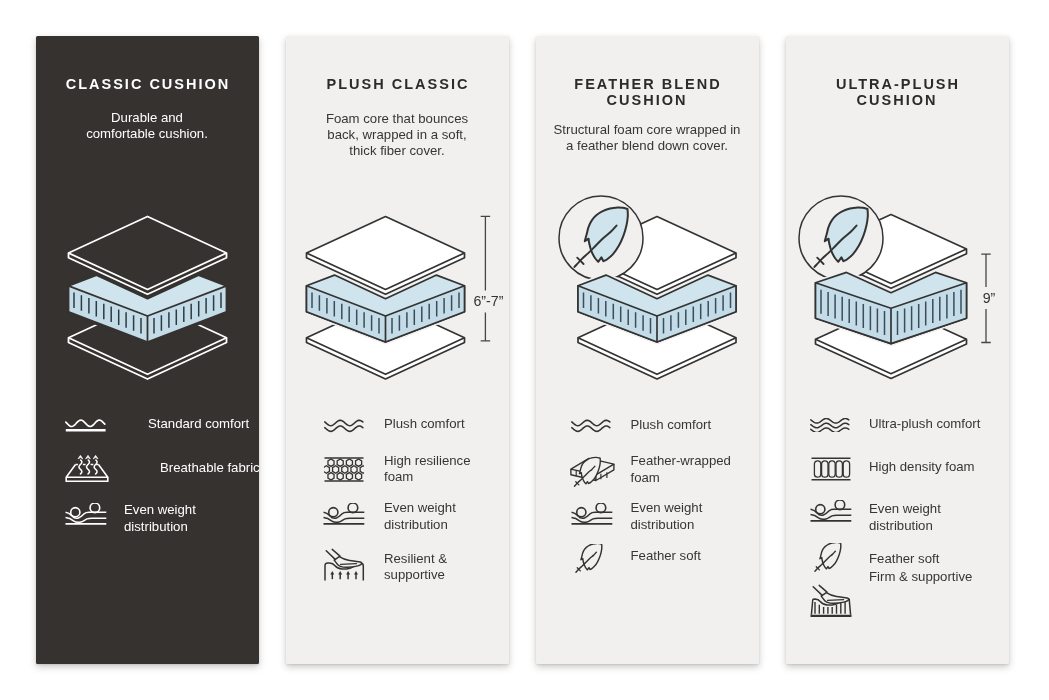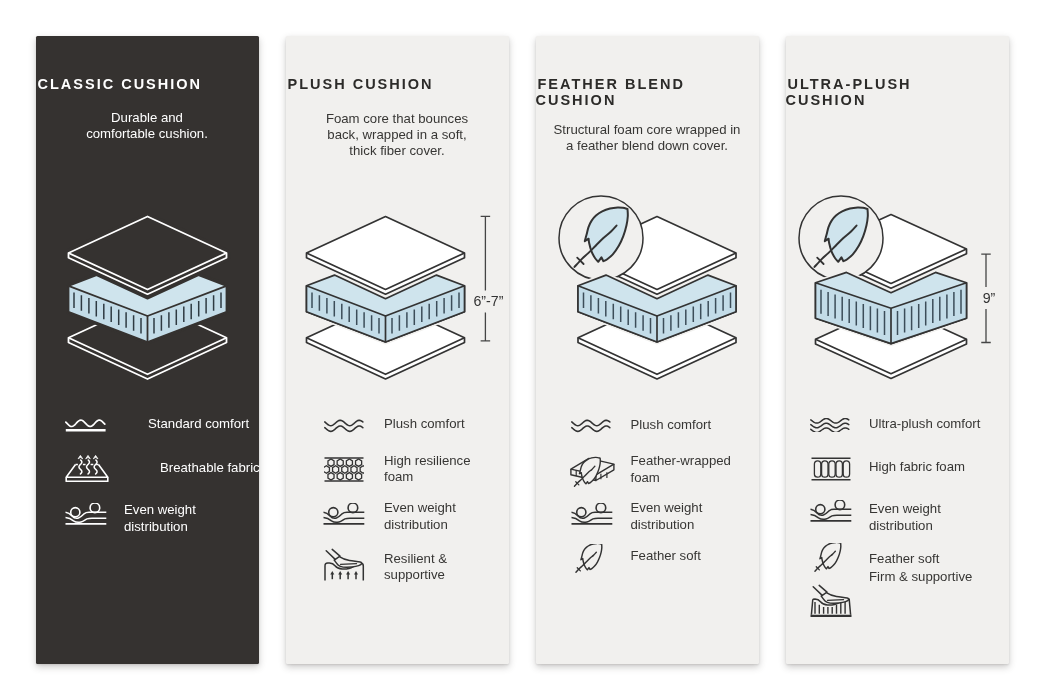--- a/index.html
+++ b/index.html
@@ -1,21 +1,21 @@
 <!DOCTYPE html>
 <html><head><meta charset="utf-8">
 <style>
 * { margin:0; padding:0; box-sizing:border-box; }
 html,body { width:1049px; height:700px; background:#fff; overflow:hidden;
   font-family:"Liberation Sans", sans-serif; }
 .panel { position:absolute; top:35.5px; width:223px; height:628.5px; border-radius:1.5px;
   box-shadow:0 3px 7px rgba(70,66,62,.28), 0 1px 2px rgba(70,66,62,.12); }
 .panel.dark { background:#353230; color:#fff; }
 .panel.light { background:#f1f0ee; }
-.title { position:absolute; text-align:left; font-weight:bold; font-size:14.5px;
+.title { position:absolute; text-align:center; font-weight:bold; font-size:14.5px;
   letter-spacing:2.0px; text-indent:2.0px; line-height:15.6px; }
 .desc { position:absolute; text-align:center; font-size:13.2px; line-height:16px; }
 .feat { position:absolute; font-size:13.2px; line-height:16.6px; }
 .panel.light .title { color:#2c2b29; }
 .panel.light .desc, .panel.light .feat { color:#373634; }
 .p34 .desc { line-height:15.5px; }
 </style></head><body>
 
 <div class="panel dark" style="left:35.5px">
 <div class="title" style="left:0px;top:41.6px;width:223px;">CLASSIC CUSHION</div>
@@ -54,21 +54,21 @@
 <svg style="position:absolute;left:29.8px;top:467px" width="42" height="22" viewBox="0 0 42 22">
       <circle cx="10.3" cy="9.2" r="4.6" fill="none" stroke="#fff" stroke-width="1.6"></circle>
       <circle cx="29.9" cy="4.8" r="4.8" fill="none" stroke="#fff" stroke-width="1.6"></circle>
       <path d="M0.5,9.3 C3.5,9.6 5.2,11.0 7.0,13.0 C9.0,15.2 11.5,15.6 13.5,15.0 C16.0,14.2 17.5,12.2 19.0,10.8 C20.5,9.6 22.0,9.3 24.0,9.3 L41.3,9.3" fill="none" stroke="#fff" stroke-width="1.5"></path>
       <path d="M0.5,14.6 C4.5,14.9 6.5,16.2 8.5,17.8 C10.5,19.3 13.5,19.6 16.0,19.0 C18.5,18.4 20.0,16.8 22.0,15.9 C23.5,15.3 25.0,15.2 27.0,15.2 L41.3,15.2" fill="none" stroke="#fff" stroke-width="1.5"></path>
       <path d="M0.5,20.9 H41.3" fill="none" stroke="#fff" stroke-width="1.8"></path>
     </svg>
 <div class="feat" style="left:88.5px;top:466.9px;width:130px;">Even weight<br>distribution</div>
 </div>
 <div class="panel light" style="left:285.5px">
-<div class="title" style="left:0px;top:41.6px;width:223px;">PLUSH CUSHION</div>
+<div class="title" style="left:0px;top:41.6px;width:223px;">PLUSH CLASSIC</div>
 <div class="desc" style="left:0px;top:75.8px;width:223px;">Foam core that bounces<br>back, wrapped in a soft,<br>thick fiber cover.</div>
 <svg style="position:absolute;left:0px;top:150px" width="223" height="280" viewBox="0 0 223 280">
       <g transform="translate(0,-185.5)">
         <path d="M20.5,337.3 L99.5,300.8 L178.5,337.3 L178.5,342.0 L99.5,378.5 L20.5,342.0 Z" fill="#ffffff" stroke="#333333" stroke-width="1.7" stroke-linejoin="round"></path>
 <path d="M20.5,337.3 L99.5,373.8 L178.5,337.3" fill="none" stroke="#333333" stroke-width="1.7" stroke-linejoin="round"></path>
 <path d="M20.5,252.5 L99.5,216.0 L178.5,252.5 L178.5,257.2 L99.5,293.7 L20.5,257.2 Z" fill="#f1f0ee" stroke="#f1f0ee" stroke-width="8" stroke-linejoin="round"></path>
 <path d="M20.5,252.5 L99.5,216.0 L178.5,252.5 L178.5,257.2 L99.5,293.7 L20.5,257.2 Z" fill="#ffffff" stroke="#333333" stroke-width="1.7" stroke-linejoin="round"></path>
 <path d="M20.5,252.5 L99.5,289.0 L178.5,252.5" fill="none" stroke="#333333" stroke-width="1.7" stroke-linejoin="round"></path>
 <path d="M20.5,285.3 L48.5,274.6 L99.5,298.2 L150.5,274.6 L178.5,285.3 L178.5,311.3 L99.5,341.5 L20.5,311.3 Z" fill="#f1f0ee" stroke="#f1f0ee" stroke-width="5" stroke-linejoin="round"></path>
 <path d="M20.5,285.3 L48.5,274.6 L99.5,298.2 L150.5,274.6 L178.5,285.3 L178.5,311.3 L99.5,341.5 L20.5,311.3 Z" fill="#cfe4ed" stroke="#333333" stroke-width="1.7" stroke-linejoin="round"></path>
@@ -206,21 +206,21 @@
 <div class="feat" style="left:83.5px;top:380.4px;width:135px;">Ultra-plush comfort</div>
 <svg style="position:absolute;left:25px;top:421.5px" width="40" height="24" viewBox="0 0 40 24">
       <path d="M0.5,1.2 H39.5" stroke="#333333" stroke-width="1.5" fill="none"></path>
       <path d="M0.5,22.8 H39.5" stroke="#333333" stroke-width="1.5" fill="none"></path>
       <rect x="3.4" y="3.8" width="6.4" height="16.4" rx="3.2" fill="none" stroke="#333333" stroke-width="1.3"></rect>
       <rect x="10.6" y="3.8" width="6.4" height="16.4" rx="3.2" fill="none" stroke="#333333" stroke-width="1.3"></rect>
       <rect x="17.8" y="3.8" width="6.4" height="16.4" rx="3.2" fill="none" stroke="#333333" stroke-width="1.3"></rect>
       <rect x="25.0" y="3.8" width="6.4" height="16.4" rx="3.2" fill="none" stroke="#333333" stroke-width="1.3"></rect>
       <rect x="32.2" y="3.8" width="6.4" height="16.4" rx="3.2" fill="none" stroke="#333333" stroke-width="1.3"></rect>
     </svg>
-<div class="feat" style="left:83.5px;top:423.9px;width:135px;">High fabric foam</div>
+<div class="feat" style="left:83.5px;top:423.9px;width:135px;">High density foam</div>
 <svg style="position:absolute;left:24.7px;top:464px" width="42" height="22" viewBox="0 0 42 22">
       <circle cx="10.3" cy="9.2" r="4.6" fill="none" stroke="#333333" stroke-width="1.6"></circle>
       <circle cx="29.9" cy="4.8" r="4.8" fill="none" stroke="#333333" stroke-width="1.6"></circle>
       <path d="M0.5,9.3 C3.5,9.6 5.2,11.0 7.0,13.0 C9.0,15.2 11.5,15.6 13.5,15.0 C16.0,14.2 17.5,12.2 19.0,10.8 C20.5,9.6 22.0,9.3 24.0,9.3 L41.3,9.3" fill="none" stroke="#333333" stroke-width="1.5"></path>
       <path d="M0.5,14.6 C4.5,14.9 6.5,16.2 8.5,17.8 C10.5,19.3 13.5,19.6 16.0,19.0 C18.5,18.4 20.0,16.8 22.0,15.9 C23.5,15.3 25.0,15.2 27.0,15.2 L41.3,15.2" fill="none" stroke="#333333" stroke-width="1.5"></path>
       <path d="M0.5,20.9 H41.3" fill="none" stroke="#333333" stroke-width="1.8"></path>
     </svg>
 <div class="feat" style="left:83.5px;top:465.9px;width:135px;">Even weight<br>distribution</div>
 <svg style="position:absolute;left:27px;top:507.5px" width="30" height="30" viewBox="0 0 30 30">
       <path d="M27.65,0.18 C27.68,0.77 27.88,2.37 27.80,3.68 C27.72,4.98 27.53,6.43 27.17,8.04 C26.80,9.65 26.24,11.66 25.62,13.33 C24.99,14.99 24.27,16.58 23.43,18.03 C22.60,19.49 21.56,20.97 20.62,22.06 C19.68,23.15 18.58,24.01 17.81,24.58 C17.03,25.15 16.27,25.35 15.96,25.50 L14.99,23.61 L13.44,25.79 C13.17,25.46 12.33,24.64 11.79,23.80 C11.25,22.96 10.65,21.92 10.19,20.75 C9.74,19.58 9.31,17.80 9.08,16.77 C8.84,15.74 8.83,14.95 8.79,14.59 L6.94,15.75 C7.10,15.15 7.61,13.31 7.91,12.16 C8.22,11.02 8.41,9.90 8.79,8.86 C9.17,7.83 9.59,6.87 10.19,5.96 C10.79,5.04 11.51,4.15 12.38,3.38 C13.24,2.62 14.25,1.92 15.38,1.35 C16.51,0.77 17.91,0.26 19.16,-0.06 C20.42,-0.38 21.86,-0.54 22.90,-0.59 C23.93,-0.65 24.58,-0.53 25.37,-0.40 C26.17,-0.27 27.27,0.09 27.65,0.18 Z" fill="none" stroke="#333333" stroke-width="1.45" stroke-linejoin="round"></path>

